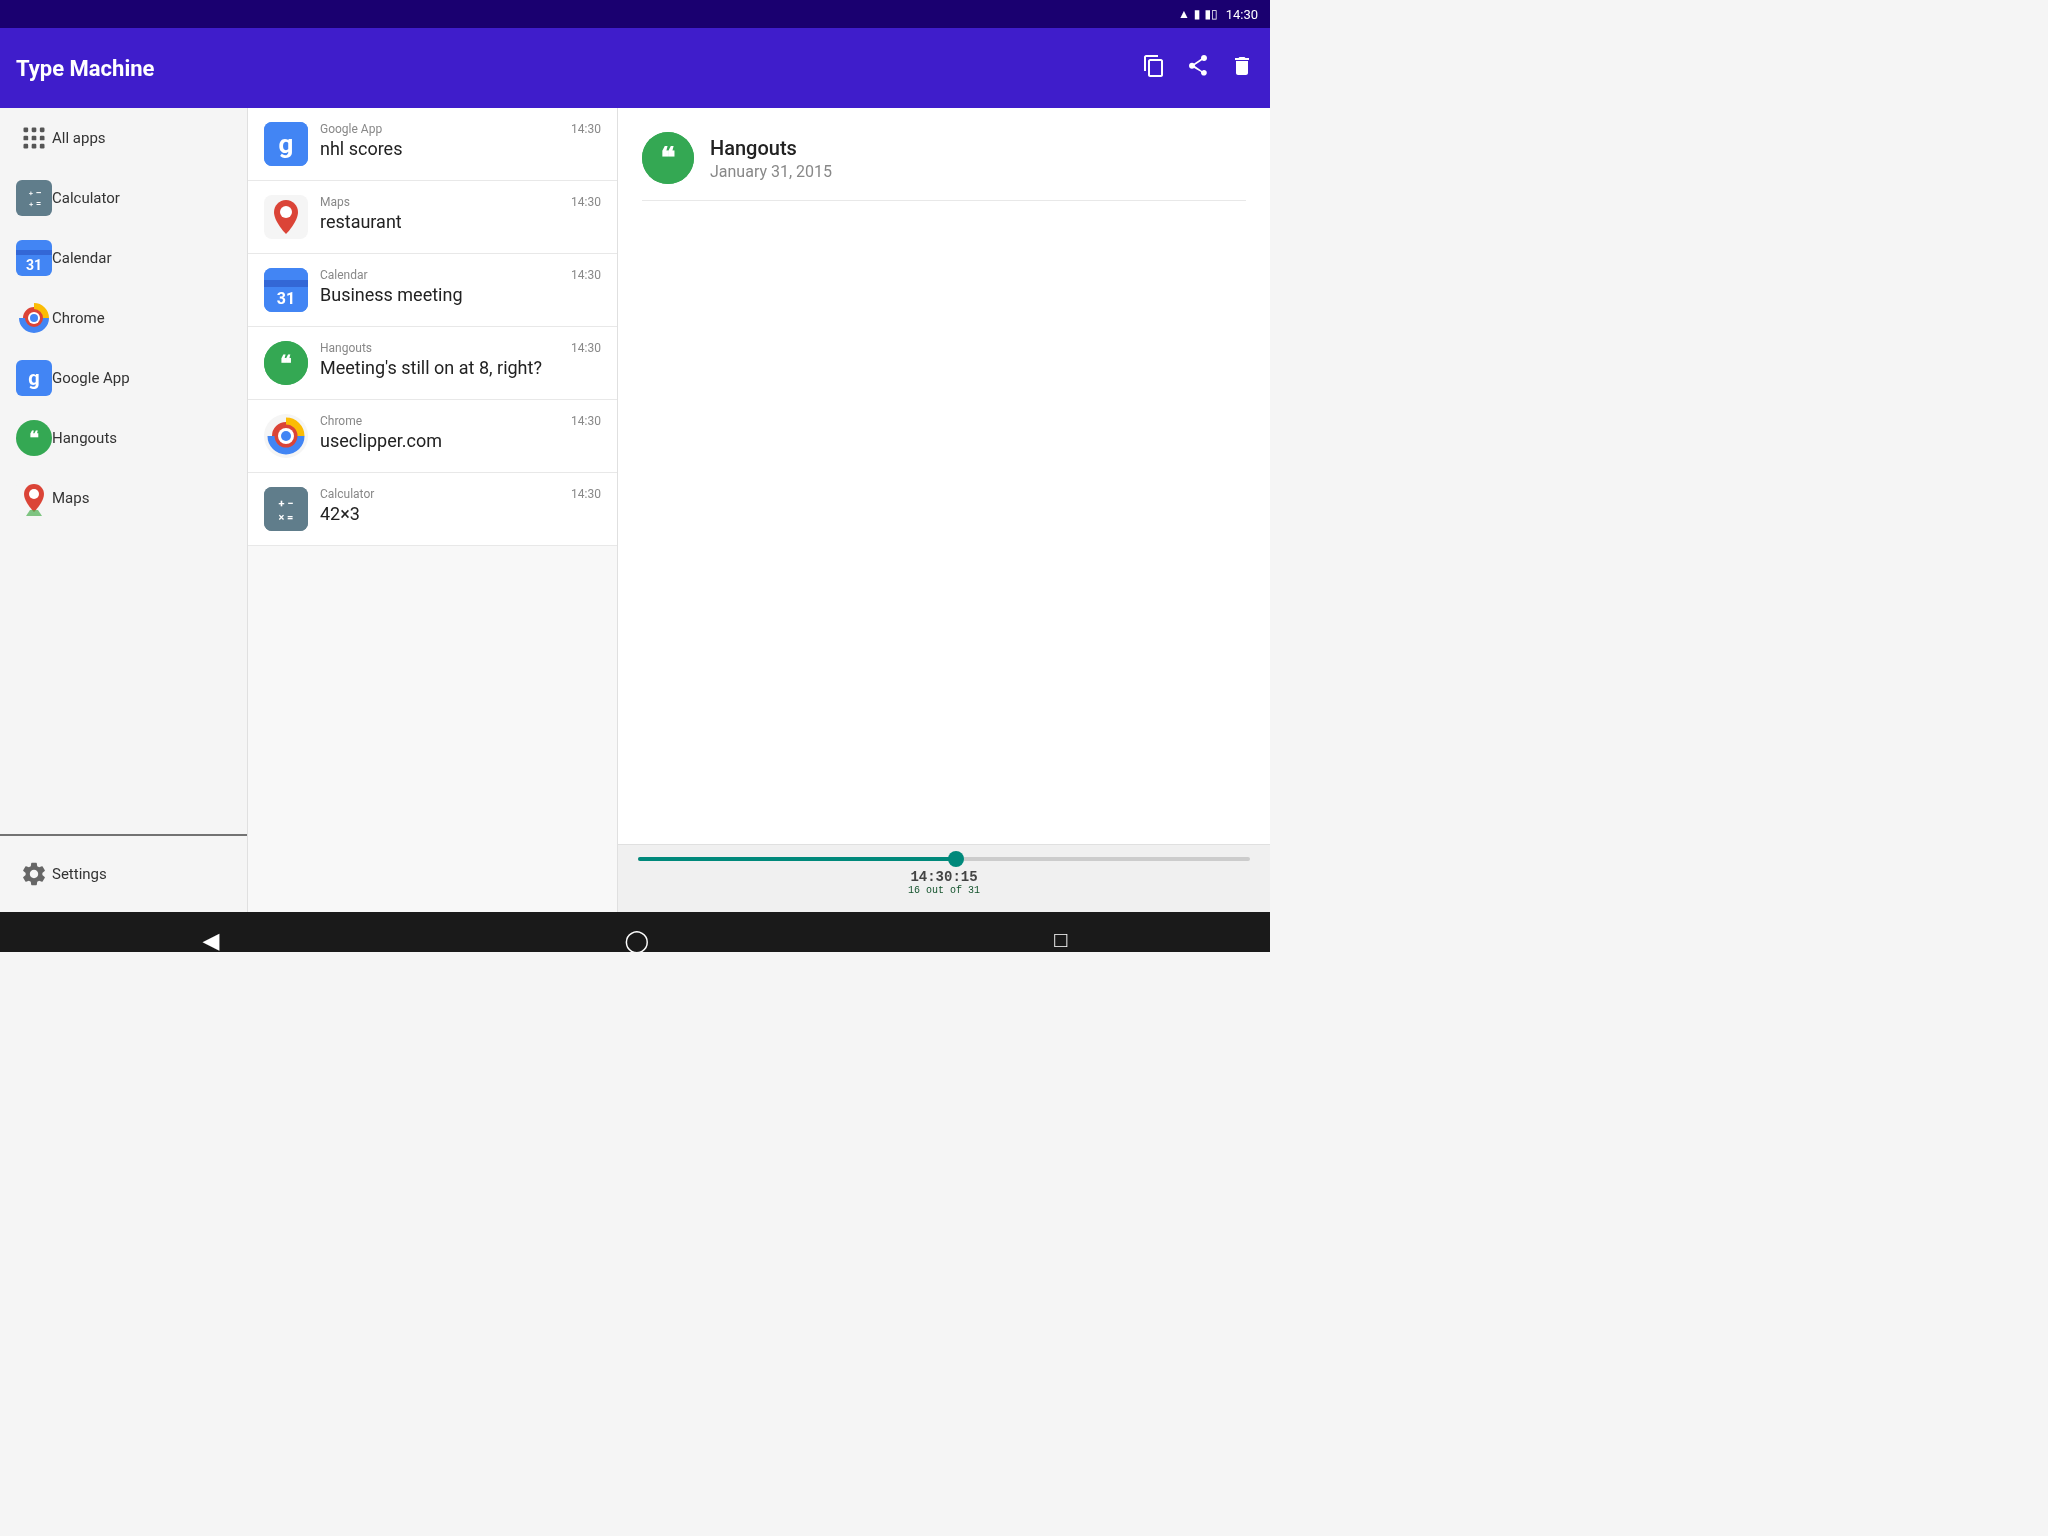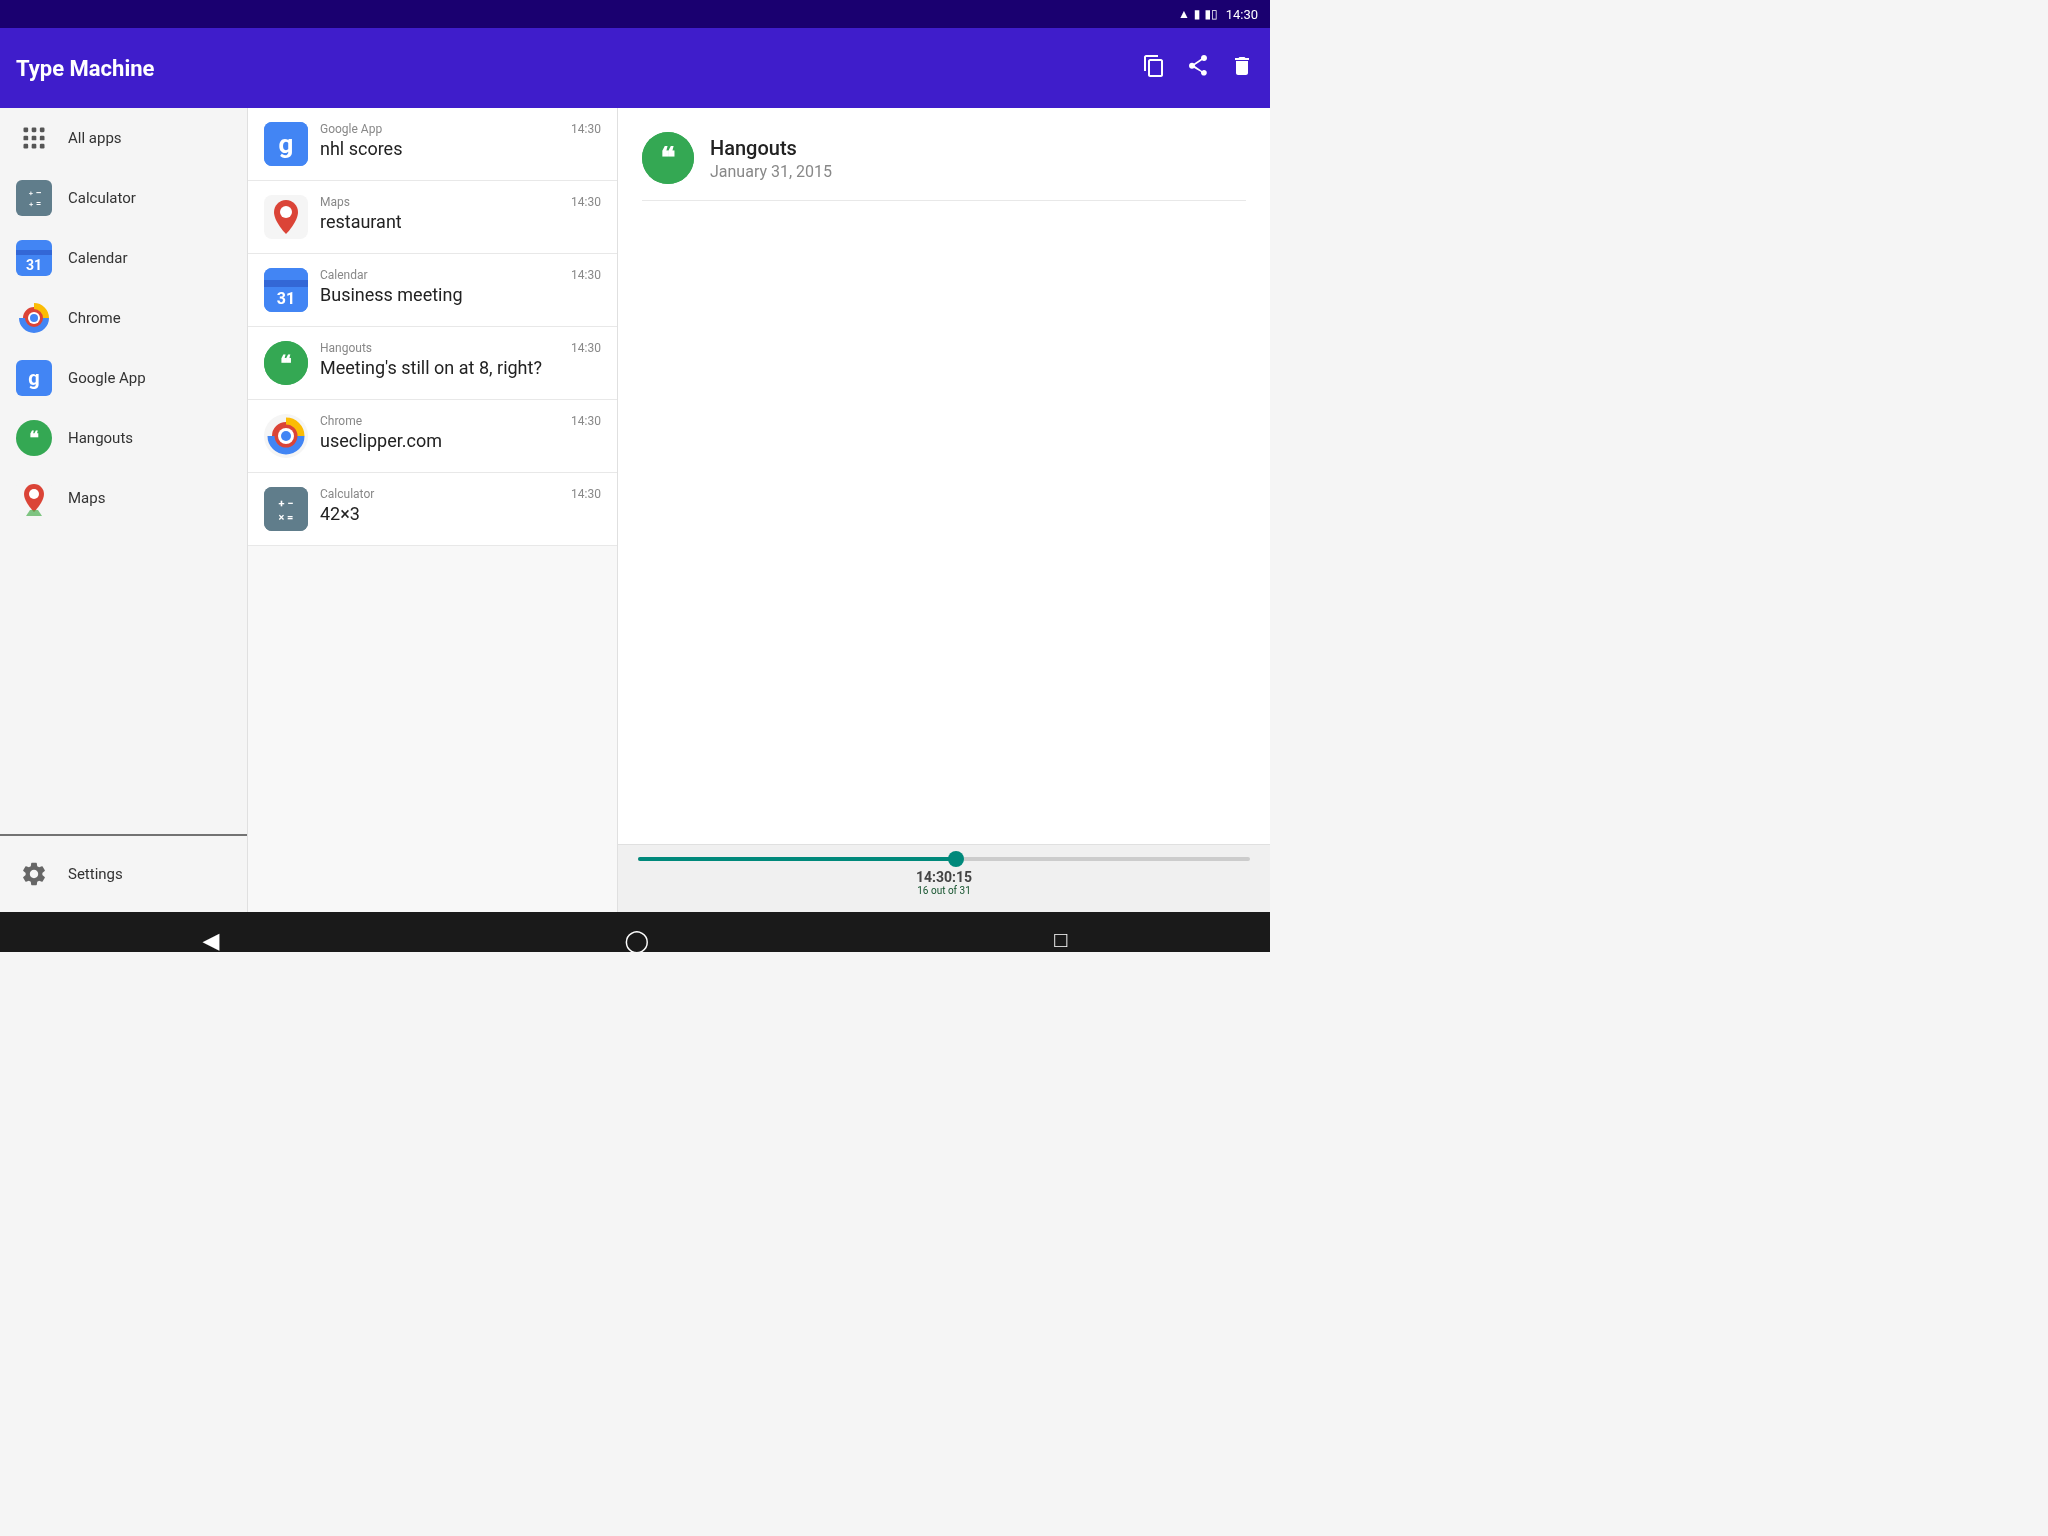--- a/index.html
+++ b/index.html
@@ -60,21 +60,20 @@
       background: #f5f5f5;
       display: flex;
       flex-direction: column;
       border-right: 1px solid #e0e0e0;
     }
     .sidebar-item {
       display: flex;
       align-items: center;
       padding: 12px 16px;
       cursor: pointer;
-      gap: 16px;
     }
     .sidebar-label {
       font-size: 15px;
       color: #333;
     }
     .sidebar-icon {
       width: 36px;
       height: 36px;
       display: flex;
       align-items: center;
@@ -182,20 +181,21 @@
     .detail-body {
       font-size: 16px;
       color: #333;
       line-height: 1.5;
     }
 
     
     .playback-bar {
       background: #f0f0f0;
       padding: 12px 20px 16px;
+      font-family: Liberation Mono, monospace;
     }
     .progress-track {
       position: relative;
       height: 4px;
       background: #ccc;
       border-radius: 2px;
       margin-bottom: 8px;
     }
     .progress-fill {
       position: absolute;

